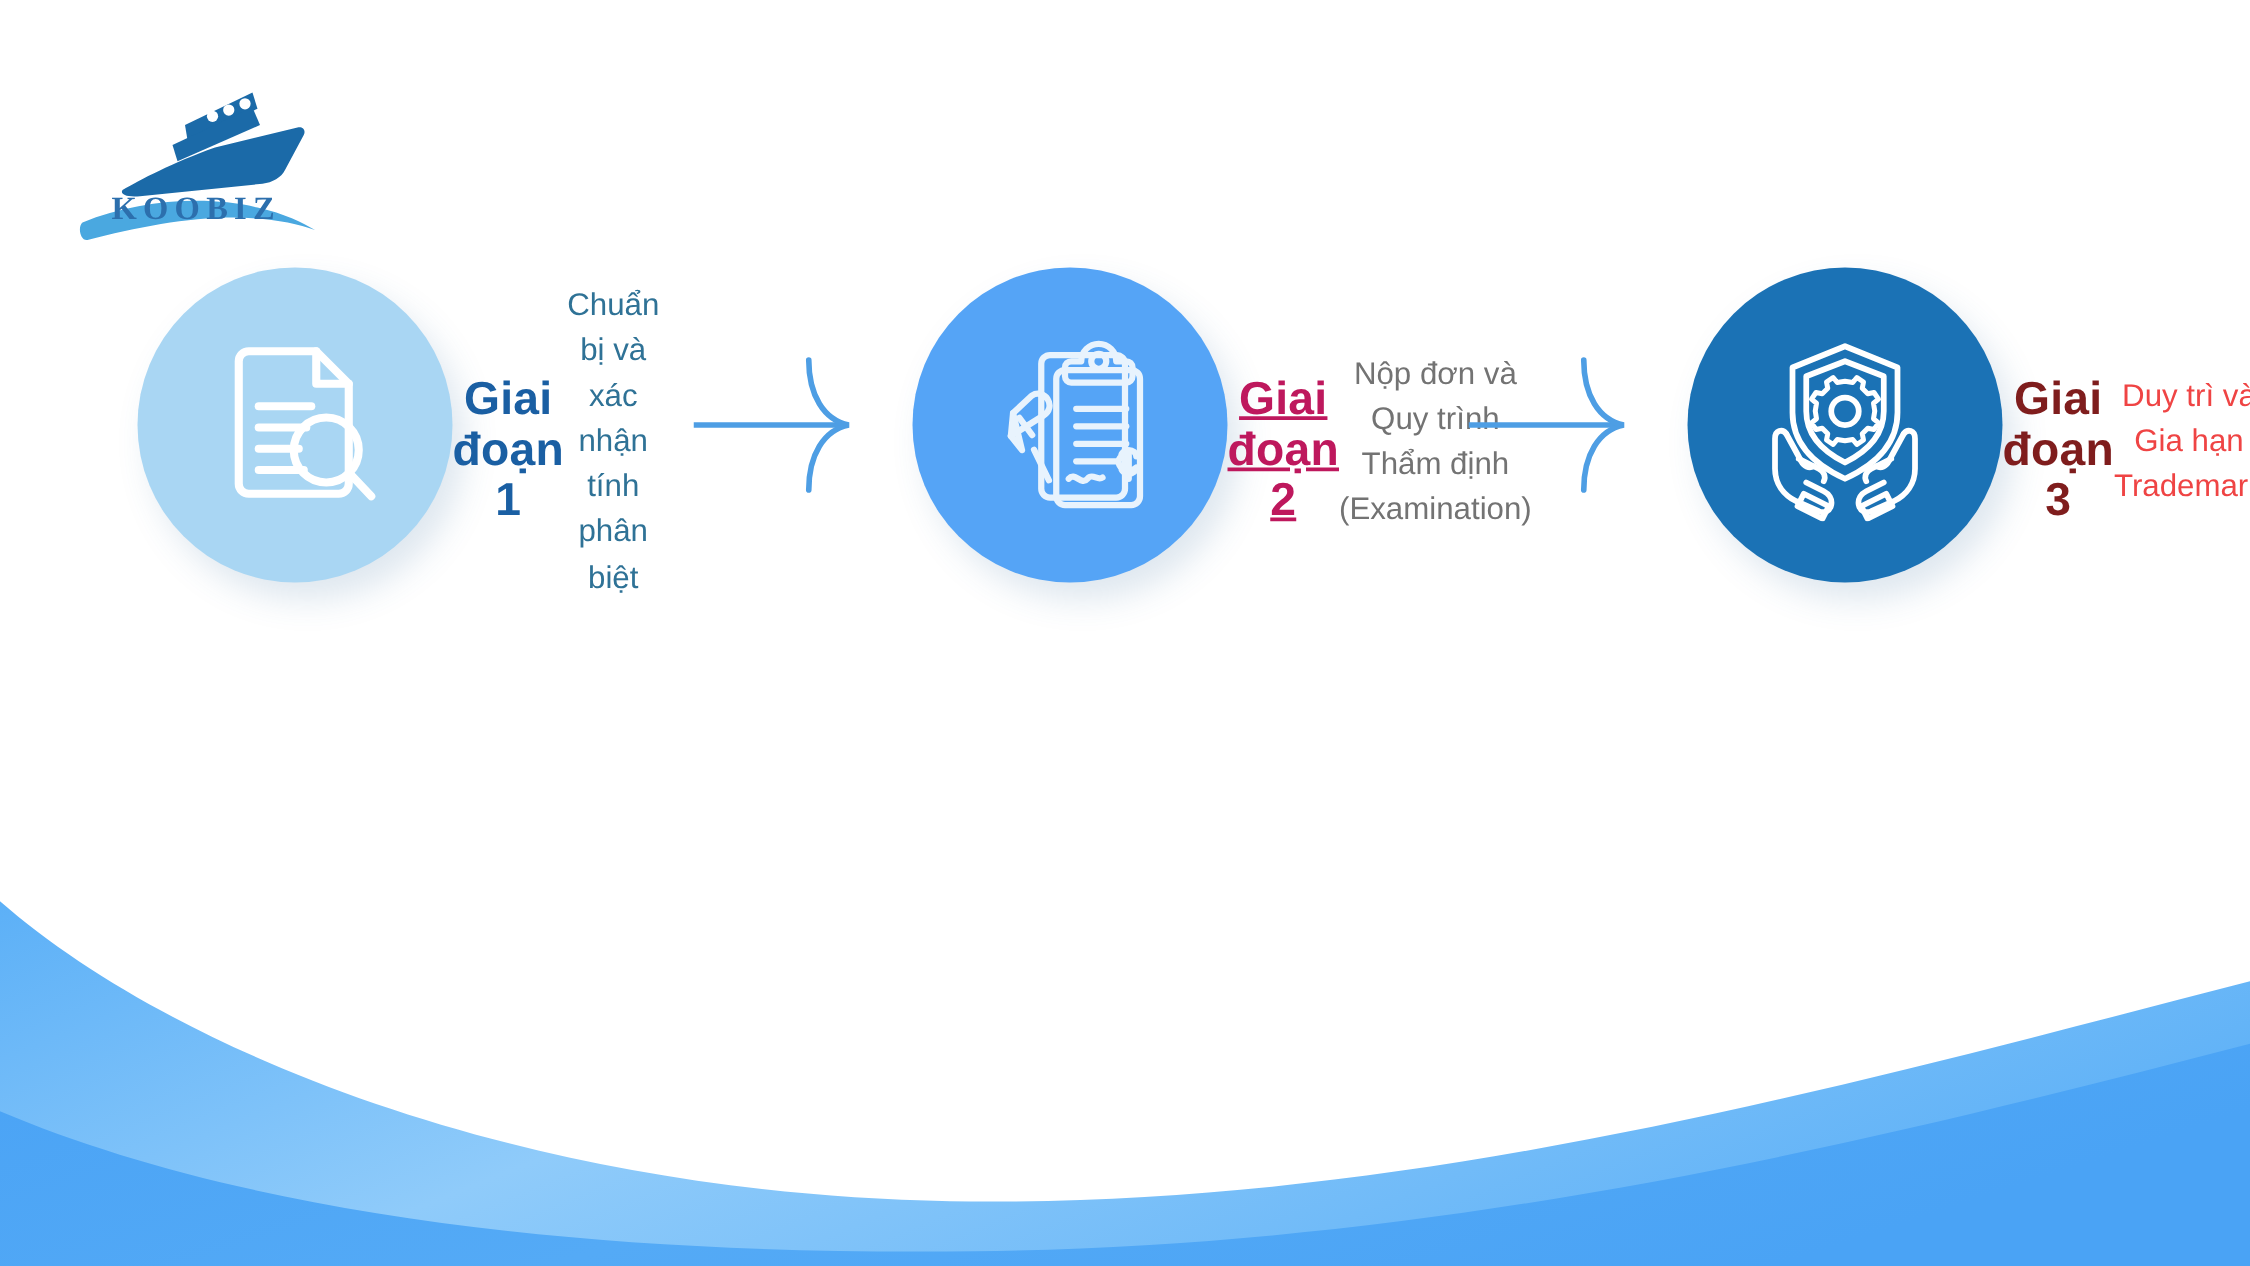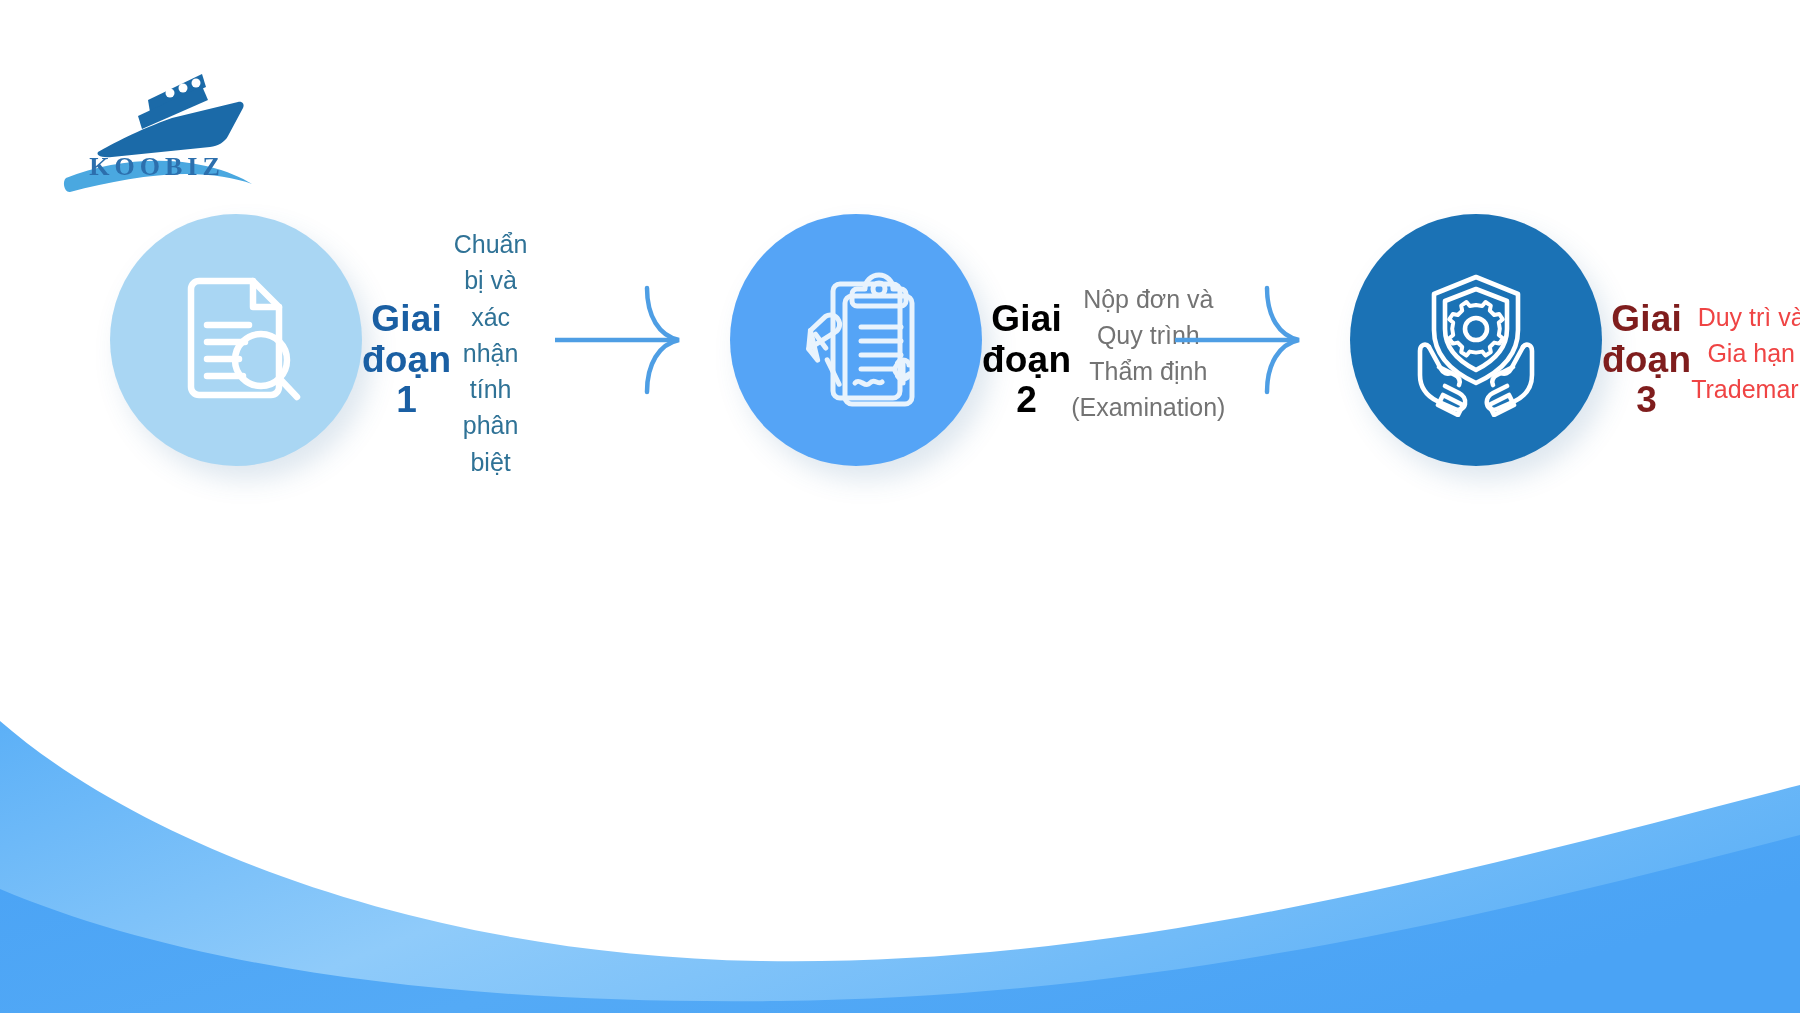--- a/index.html
+++ b/index.html
@@ -212,21 +212,21 @@
               <path d="M128,100 a6,5 0 0 0 -12,0 a6,5 0 0 0 12,9 a6,5 0 0 1 -12,0"></path>
 
               <path d="M30,56 a9,9 0 0 1 13,-1 a9,9 0 0 1 1,13 L24,92 L20,74 Z" transform="translate(10,-4) rotate(18 34,70)"></path>
               <path d="M26,76 L40,86" transform="translate(10,-4) rotate(18 34,70)"></path>
               <path d="M20,74 L36,100 L24,92" transform="translate(10,-4) rotate(18 34,70)" fill="none"></path>
               <path d="M40,96 L56,118" transform="translate(4,0) rotate(10 48,108)"></path>
             </g>
           </svg>
         </div>
       </div>
-      <div class="step-title" style="color: #000000;">Giai đoạn 2</div>
+      <div class="step-title" style="color: #be185d; text-decoration: underline;">Giai đoạn 2</div>
       <div class="step-desc" style="color: #737373;">Nộp đơn và Quy trình
 Thẩm định (Examination)</div>
     </div>
 
     <div class="arrow">
       <svg width="150" height="120" viewBox="0 0 150 120">
         <g fill="none" stroke="#4e9ee4" stroke-width="4.5" stroke-linecap="round">
           <path d="M0,60 L118,60"></path>
           <path d="M92,8 C92,36 104,56 124,60 C104,64 92,84 92,112"></path>
         </g>

